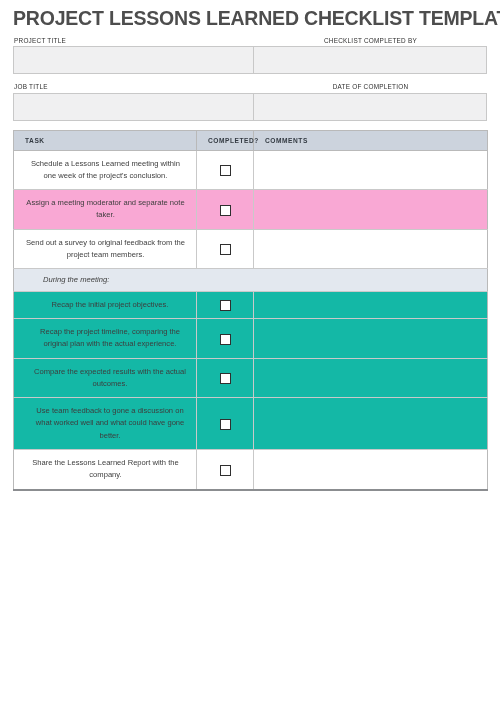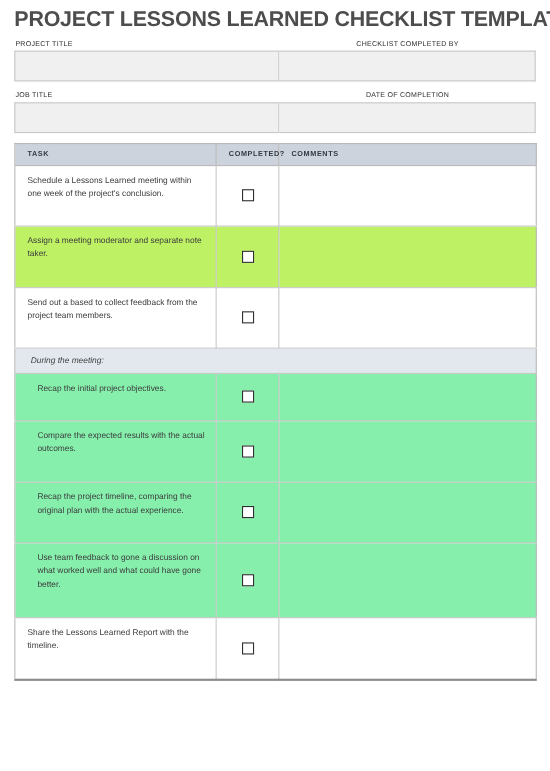--- a/index.html
+++ b/index.html
@@ -107,48 +107,49 @@
     box-sizing: border-box;
     vertical-align: middle;
   }
   .checklist td:last-child { border-right: none; }
   .checklist tr:last-child td { border-bottom: none; }
 
   .task-cell {
     font-size: 7.6px;
     line-height: 1.62;
     color: #3d3d3d;
-    padding: 7px 10px 23px 11px;
+    padding: 7px 10px 7px 11px;
+    text-align: center;
   }
   .task-cell.indent { padding-left: 20px; }
 
   .check-cell { text-align: center; }
   .checkbox {
     display: inline-block;
     width: 11px;
     height: 11px;
     border: 1.4px solid #2f2f2f;
     background: #ffffff;
     box-sizing: border-box;
     vertical-align: middle;
   }
 
   .comment-cell { }
 
   
   tr.row-white  td { background: #ffffff; }
-  tr.row-gray   td { background: #bef264; }
-  tr.row-faint  td { background: #86efac; margin-top: 16px; }
+  tr.row-gray   td { background: #f9a8d4; }
+  tr.row-faint  td { background: #14b8a6; margin-top: 16px; }
 
   tr.section-row td {
     background: #e3e8ef;
     font-size: 7.6px;
     font-style: italic;
     color: #3d3d3d;
-    padding: 5px 10px 5px 14px;
+    padding: 5px 10px 5px 29px;
     border-right: none;
     line-height: 1.5;
   }
 </style>
 </head>
 <body>
 
 <div class="page">
 
   <h1 class="doc-title">PROJECT LESSONS LEARNED CHECKLIST TEMPLATE</h1>
@@ -213,48 +214,48 @@
           <td class="task-cell">Schedule a Lessons Learned meeting within one week of the project's conclusion.</td>
           <td class="check-cell"><span class="checkbox"></span></td>
           <td class="comment-cell"></td>
         </tr>
         <tr class="row-gray">
           <td class="task-cell">Assign a meeting moderator and separate note taker.</td>
           <td class="check-cell"><span class="checkbox"></span></td>
           <td class="comment-cell"></td>
         </tr>
         <tr class="row-white">
-          <td class="task-cell">Send out a based to collect feedback from the project team members.</td>
+          <td class="task-cell">Send out a survey to original feedback from the project team members.</td>
           <td class="check-cell"><span class="checkbox"></span></td>
           <td class="comment-cell"></td>
         </tr>
         <tr class="section-row">
           <td colspan="3">During the meeting:</td>
         </tr>
         <tr class="row-faint">
           <td class="task-cell indent">Recap the initial project objectives.</td>
           <td class="check-cell"><span class="checkbox"></span></td>
           <td class="comment-cell"></td>
         </tr>
         <tr class="row-faint">
+          <td class="task-cell indent">Recap the project timeline, comparing the original plan with the actual experience.</td>
+          <td class="check-cell"><span class="checkbox"></span></td>
+          <td class="comment-cell"></td>
+        </tr>
+        <tr class="row-faint">
           <td class="task-cell indent">Compare the expected results with the actual outcomes.</td>
           <td class="check-cell"><span class="checkbox"></span></td>
           <td class="comment-cell"></td>
         </tr>
         <tr class="row-faint">
-          <td class="task-cell indent">Recap the project timeline, comparing the original plan with the actual experience.</td>
-          <td class="check-cell"><span class="checkbox"></span></td>
-          <td class="comment-cell"></td>
-        </tr>
-        <tr class="row-faint">
           <td class="task-cell indent">Use team feedback to gone a discussion on what worked well and what could have gone better.</td>
           <td class="check-cell"><span class="checkbox"></span></td>
           <td class="comment-cell"></td>
         </tr>
         <tr class="row-white">
-          <td class="task-cell">Share the Lessons Learned Report with the timeline.</td>
+          <td class="task-cell">Share the Lessons Learned Report with the company.</td>
           <td class="check-cell"><span class="checkbox"></span></td>
           <td class="comment-cell"></td>
         </tr>
       </tbody>
   </table>
 
 </div>
 
 </body></html>

